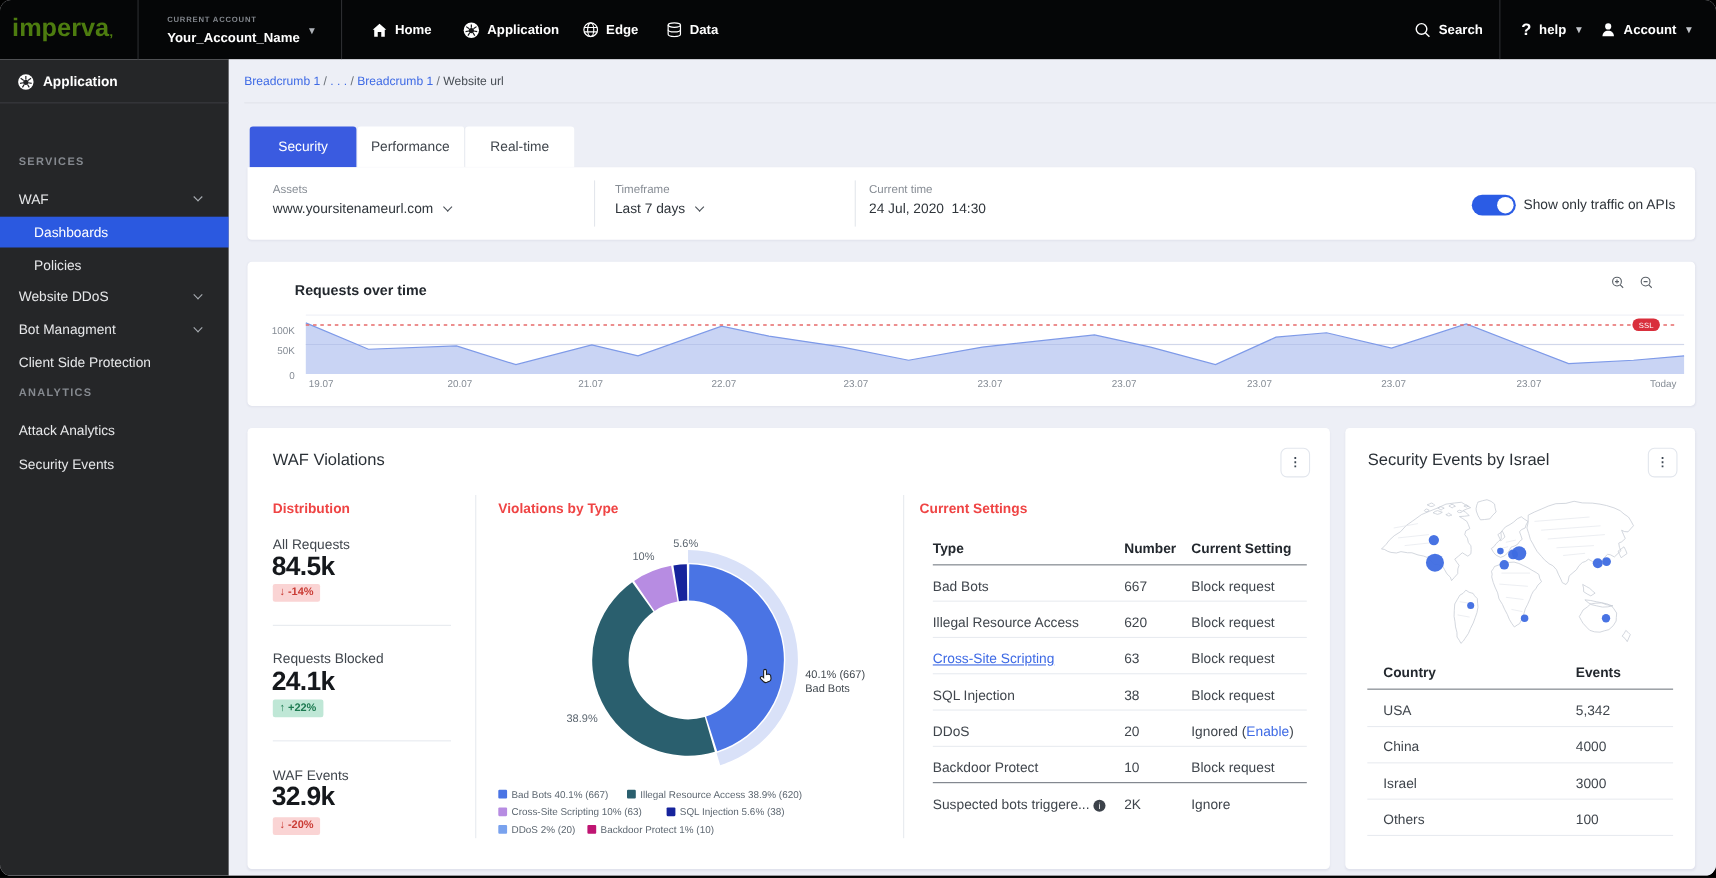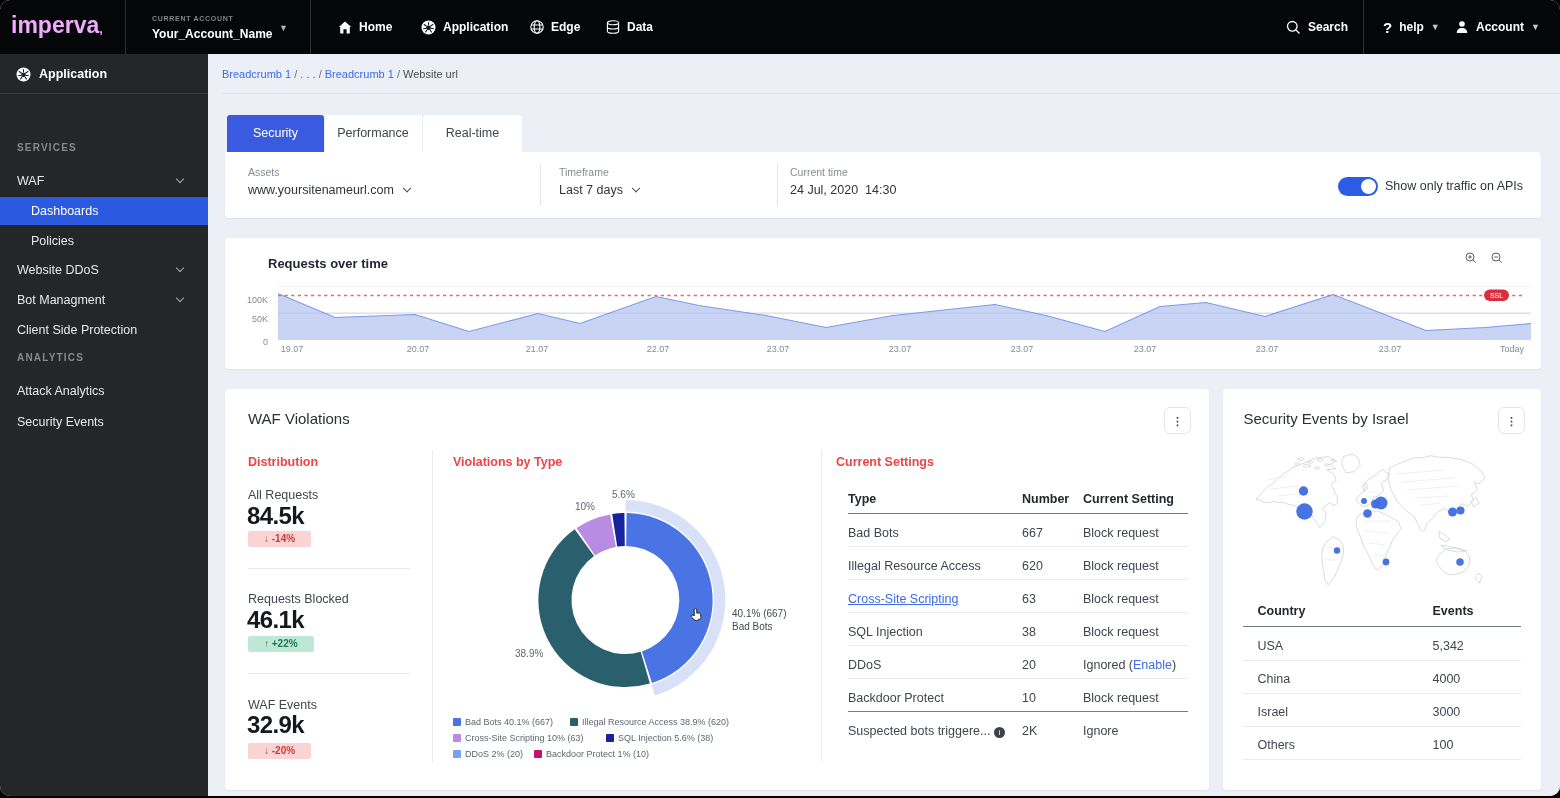--- a/index.html
+++ b/index.html
@@ -2,21 +2,21 @@
 <html><head>
 <meta charset="utf-8">
 <style>
 * { margin:0; padding:0; box-sizing:border-box; }
 html,body { width:1560px; height:798px; background:#000; overflow:hidden;
   font-family:"Liberation Sans", sans-serif; }
 .app { position:absolute; left:0; top:0; width:1560px; height:796px;
   border-radius:10px; overflow:hidden; background:#edeff6; }
 
 .topnav { position:absolute; left:0; top:0; width:1560px; height:54px; background:#050607; }
-.logo { position:absolute; left:11px; top:12px; color:#f0abfc; font-size:23px; font-weight:bold; letter-spacing:0; }
+.logo { position:absolute; left:11px; top:12px; color:#4d7c0f; font-size:23px; font-weight:bold; letter-spacing:0; }
 .tsep { position:absolute; top:0; width:1px; height:54px; background:#2c2d30; }
 .acct-label { position:absolute; left:152px; top:15px; color:#82868c; font-size:7px; letter-spacing:0.7px; font-weight:bold; }
 .acct-name { position:absolute; left:152px; top:27px; color:#fff; font-size:12px; font-weight:bold; }
 .acct-chev { position:absolute; left:279px; top:23px; color:#aeb2b8; font-size:9px; }
 .navitem { position:absolute; top:0; height:54px; display:flex; align-items:center; color:#fff; font-size:12px; font-weight:bold; gap:7px; }
 .navitem svg { display:block; }
 .nav-right { color:#fff; }
 
 .sidebar { position:absolute; left:0; top:54px; width:208px; height:742px; background:#252628; }
 .sb-head { position:absolute; left:0; top:0; width:208px; height:40px; border-bottom:1px solid #3a3b3f; }
@@ -47,21 +47,21 @@
 .chartcard { left:17px; top:183.5px; width:1316px; height:131px; }
 .ctitle { position:absolute; left:31px; top:18px; font-size:13px; font-weight:bold; color:#23282e;margin-left:12px; }
 
 .wafcard { left:17px; top:335px; width:984px; height:401px; }
 .cc-title { position:absolute; left:23px; top:21px; font-size:15px; color:#2a3036; }
 .kebab { position:absolute; width:27px; height:27px; border:1px solid #e2e6ed; border-radius:6px; color:#3e4854; text-align:center; line-height:27px; font-size:11px; font-weight:bold; }
 .colsep { position:absolute; top:61px; bottom:28px; width:1px; background:#e7eaef; }
 .sub-h { position:absolute; font-size:12.5px; font-weight:bold; color:#ef4444; }
 .dist-lbl { position:absolute; left:23px; font-size:12.5px; color:#40464d; }
 .dist-num { position:absolute; left:22px; font-size:24px; font-weight:bold; color:#15181c; letter-spacing:-0.6px; }
-.badge { position:absolute; left:23px; height:16px; border-radius:2px; font-size:10px; font-weight:bold; padding:0 16px; line-height:16px; }
+.badge { position:absolute; left:23px; height:16px; border-radius:2px; font-size:10px; font-weight:bold; padding:0 6px; line-height:16px; }
 .badge.red { background:#fad4d4; color:#ca3c35; }
 .badge.green { background:#bfe7d6; color:#1d7a51; }
 .dist-div { position:absolute; left:23px; width:162px; height:1px; background:#e7eaef; }
 
 .tbl-h { position:absolute; font-size:12.5px; font-weight:bold; color:#23282e; }
 .tbl-c { position:absolute; font-size:12.5px; color:#40464d; }
 .tline { position:absolute; height:1px; background:#e8ebf0; }
 .tline.dark { background:#767c84; }
 
 .ctrycard { left:1014.5px; top:335px; width:318.5px; height:401px; }
@@ -230,21 +230,21 @@
       <div class="colsep" style="left:596px"></div>
       <div class="sub-h" style="left:23px;top:66px">Distribution</div>
       <div class="sub-h" style="left:228px;top:66px">Violations by Type</div>
       <div class="sub-h" style="left:611px;top:66px">Current Settings</div>
 
       <div class="dist-lbl" style="top:99px">All Requests</div>
       <div class="dist-num" style="top:113px">84.5k</div>
       <div class="badge red" style="top:142px">↓ -14%</div>
       <div class="dist-div" style="top:179px"></div>
       <div class="dist-lbl" style="top:203px">Requests Blocked</div>
-      <div class="dist-num" style="top:217px">46.1k</div>
+      <div class="dist-num" style="top:217px">24.1k</div>
       <div class="badge green" style="top:247px">↑ +22%</div>
       <div class="dist-div" style="top:284px"></div>
       <div class="dist-lbl" style="top:309px">WAF Events</div>
       <div class="dist-num" style="top:322px">32.9k</div>
       <div class="badge red" style="top:354px">↓ -20%</div>
 
       <svg style="position:absolute;left:0;top:0" width="984" height="400" viewBox="0 0 984 400">
           <path d="M400.5 111.0 A100.0 100.0 0 0 1 429.7 306.6 L426.4 295.6 A88.5 88.5 0 0 0 400.5 122.5 Z" fill="#d9e1f8"></path>
           <path d="M401.6 124.0 A87.0 87.0 0 0 1 427.0 293.9 L416.9 262.4 A54.0 54.0 0 0 0 401.2 157.0 Z" fill="#4a74e4"></path>
           <path d="M424.9 294.5 A87.0 87.0 0 0 1 349.7 140.3 L369.0 167.1 A54.0 54.0 0 0 0 415.7 262.8 Z" fill="#2a5f6e"></path>

